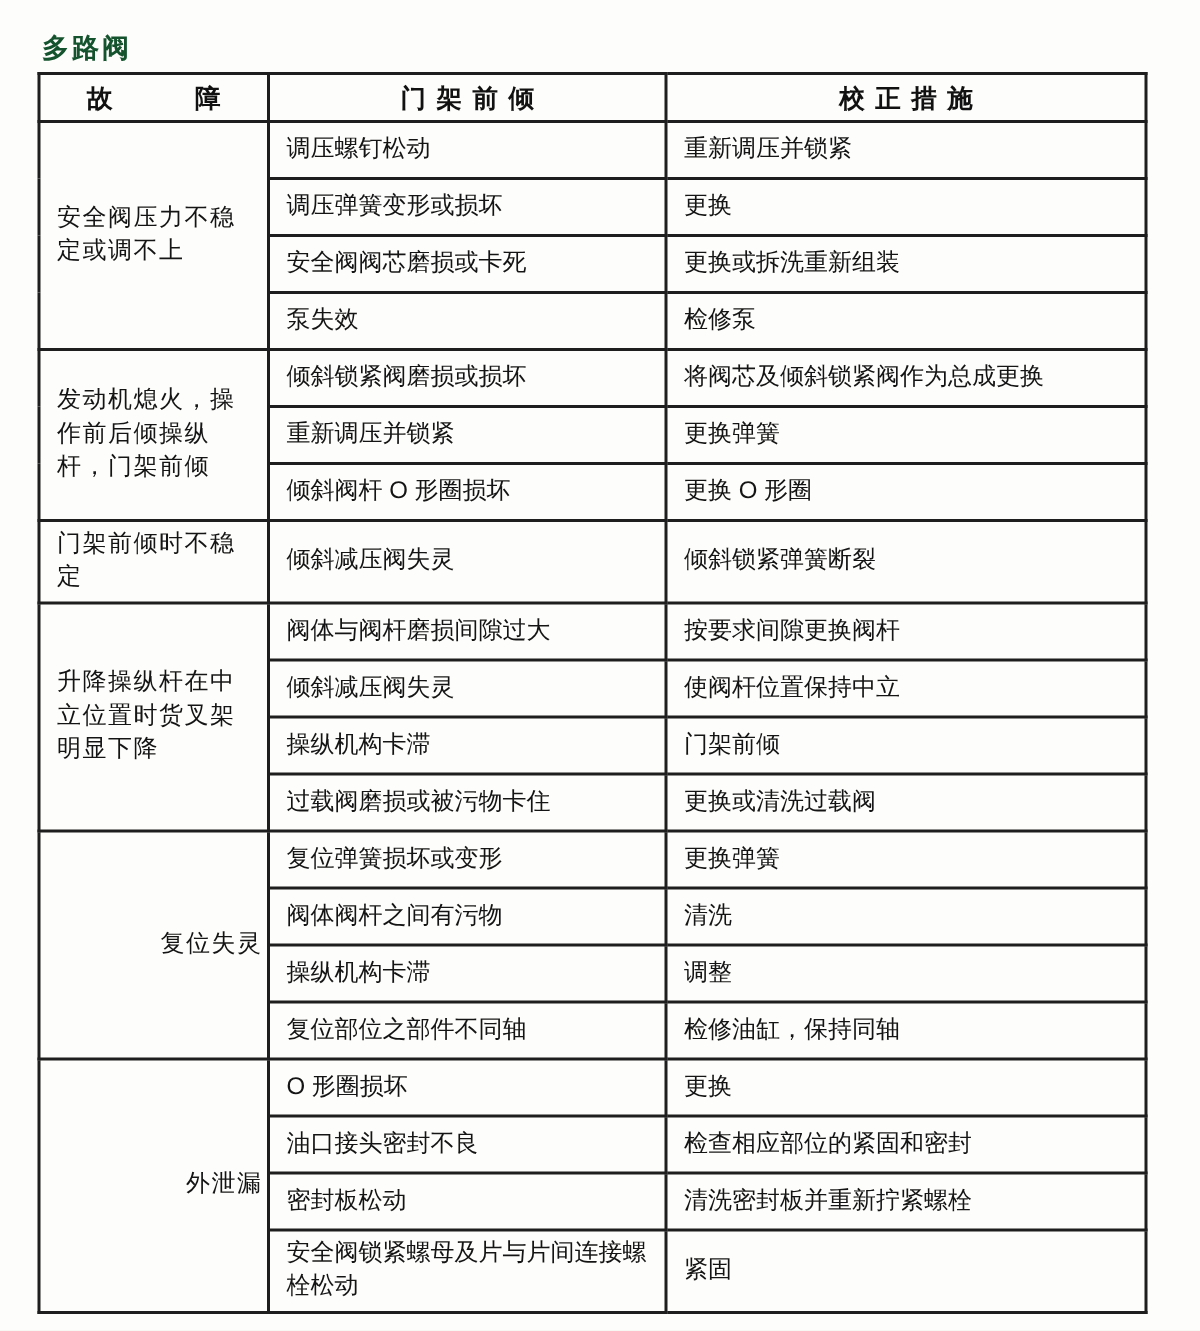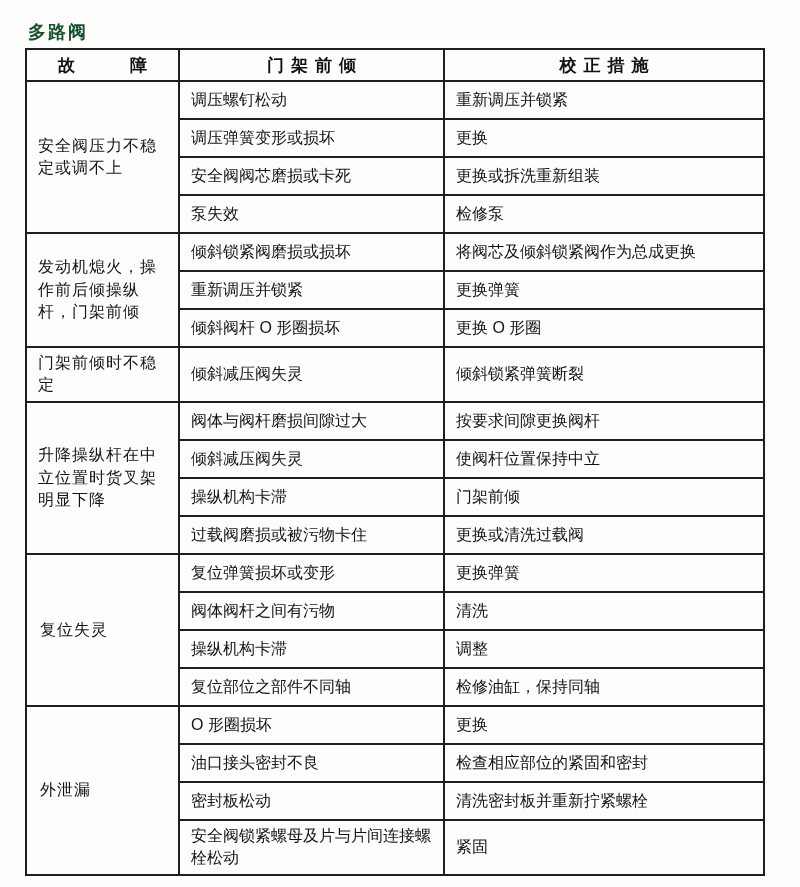--- a/index.html
+++ b/index.html
@@ -62,22 +62,22 @@
     text-align: left;
     color: #141414;
   }
   td.fault-cell {
     font-size: 16px;
     letter-spacing: 1px;
     line-height: 1.55;
     padding: 4px 5px 4px 7px;
   }
   td.fault-cell.center {
-    text-align: left;
-    padding: 4px 13px;
+    text-align: right;
+    padding: 4px 3px;
   }
 </style>
 </head>
 <body>
 
 <div class="page">
 
   <div class="doc-title">多路阀</div>
 
   <table class="fault-table">

